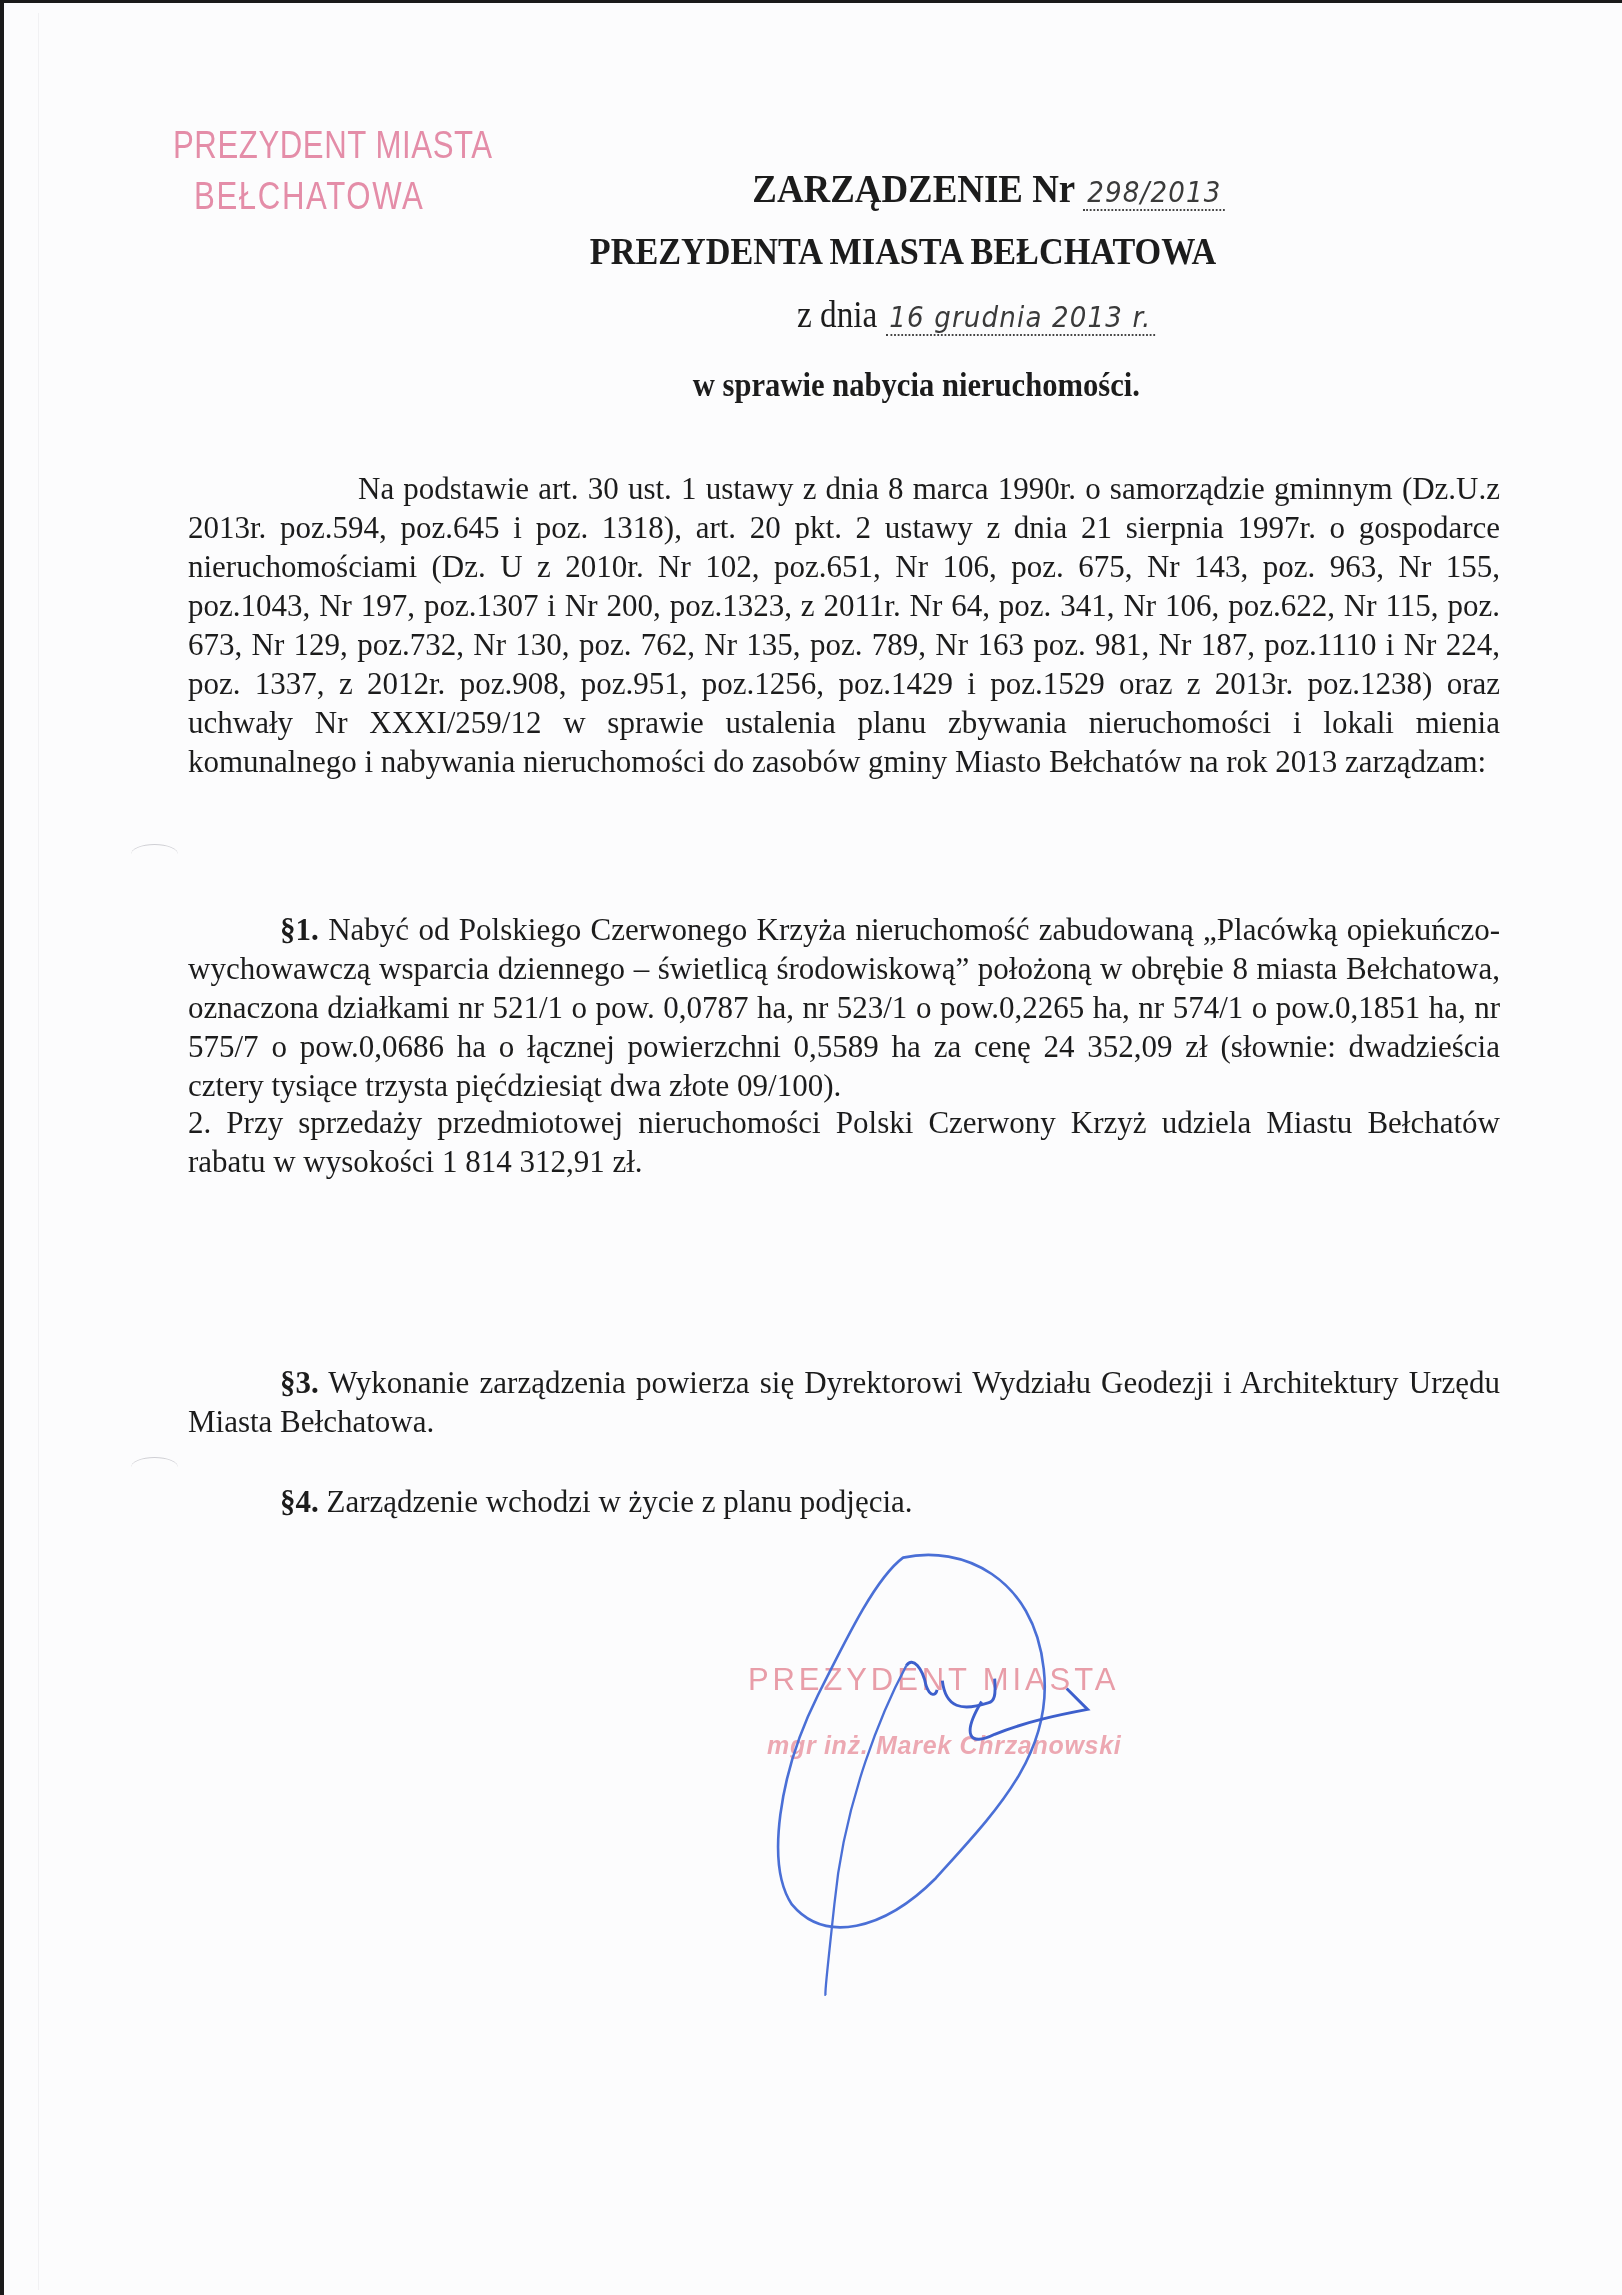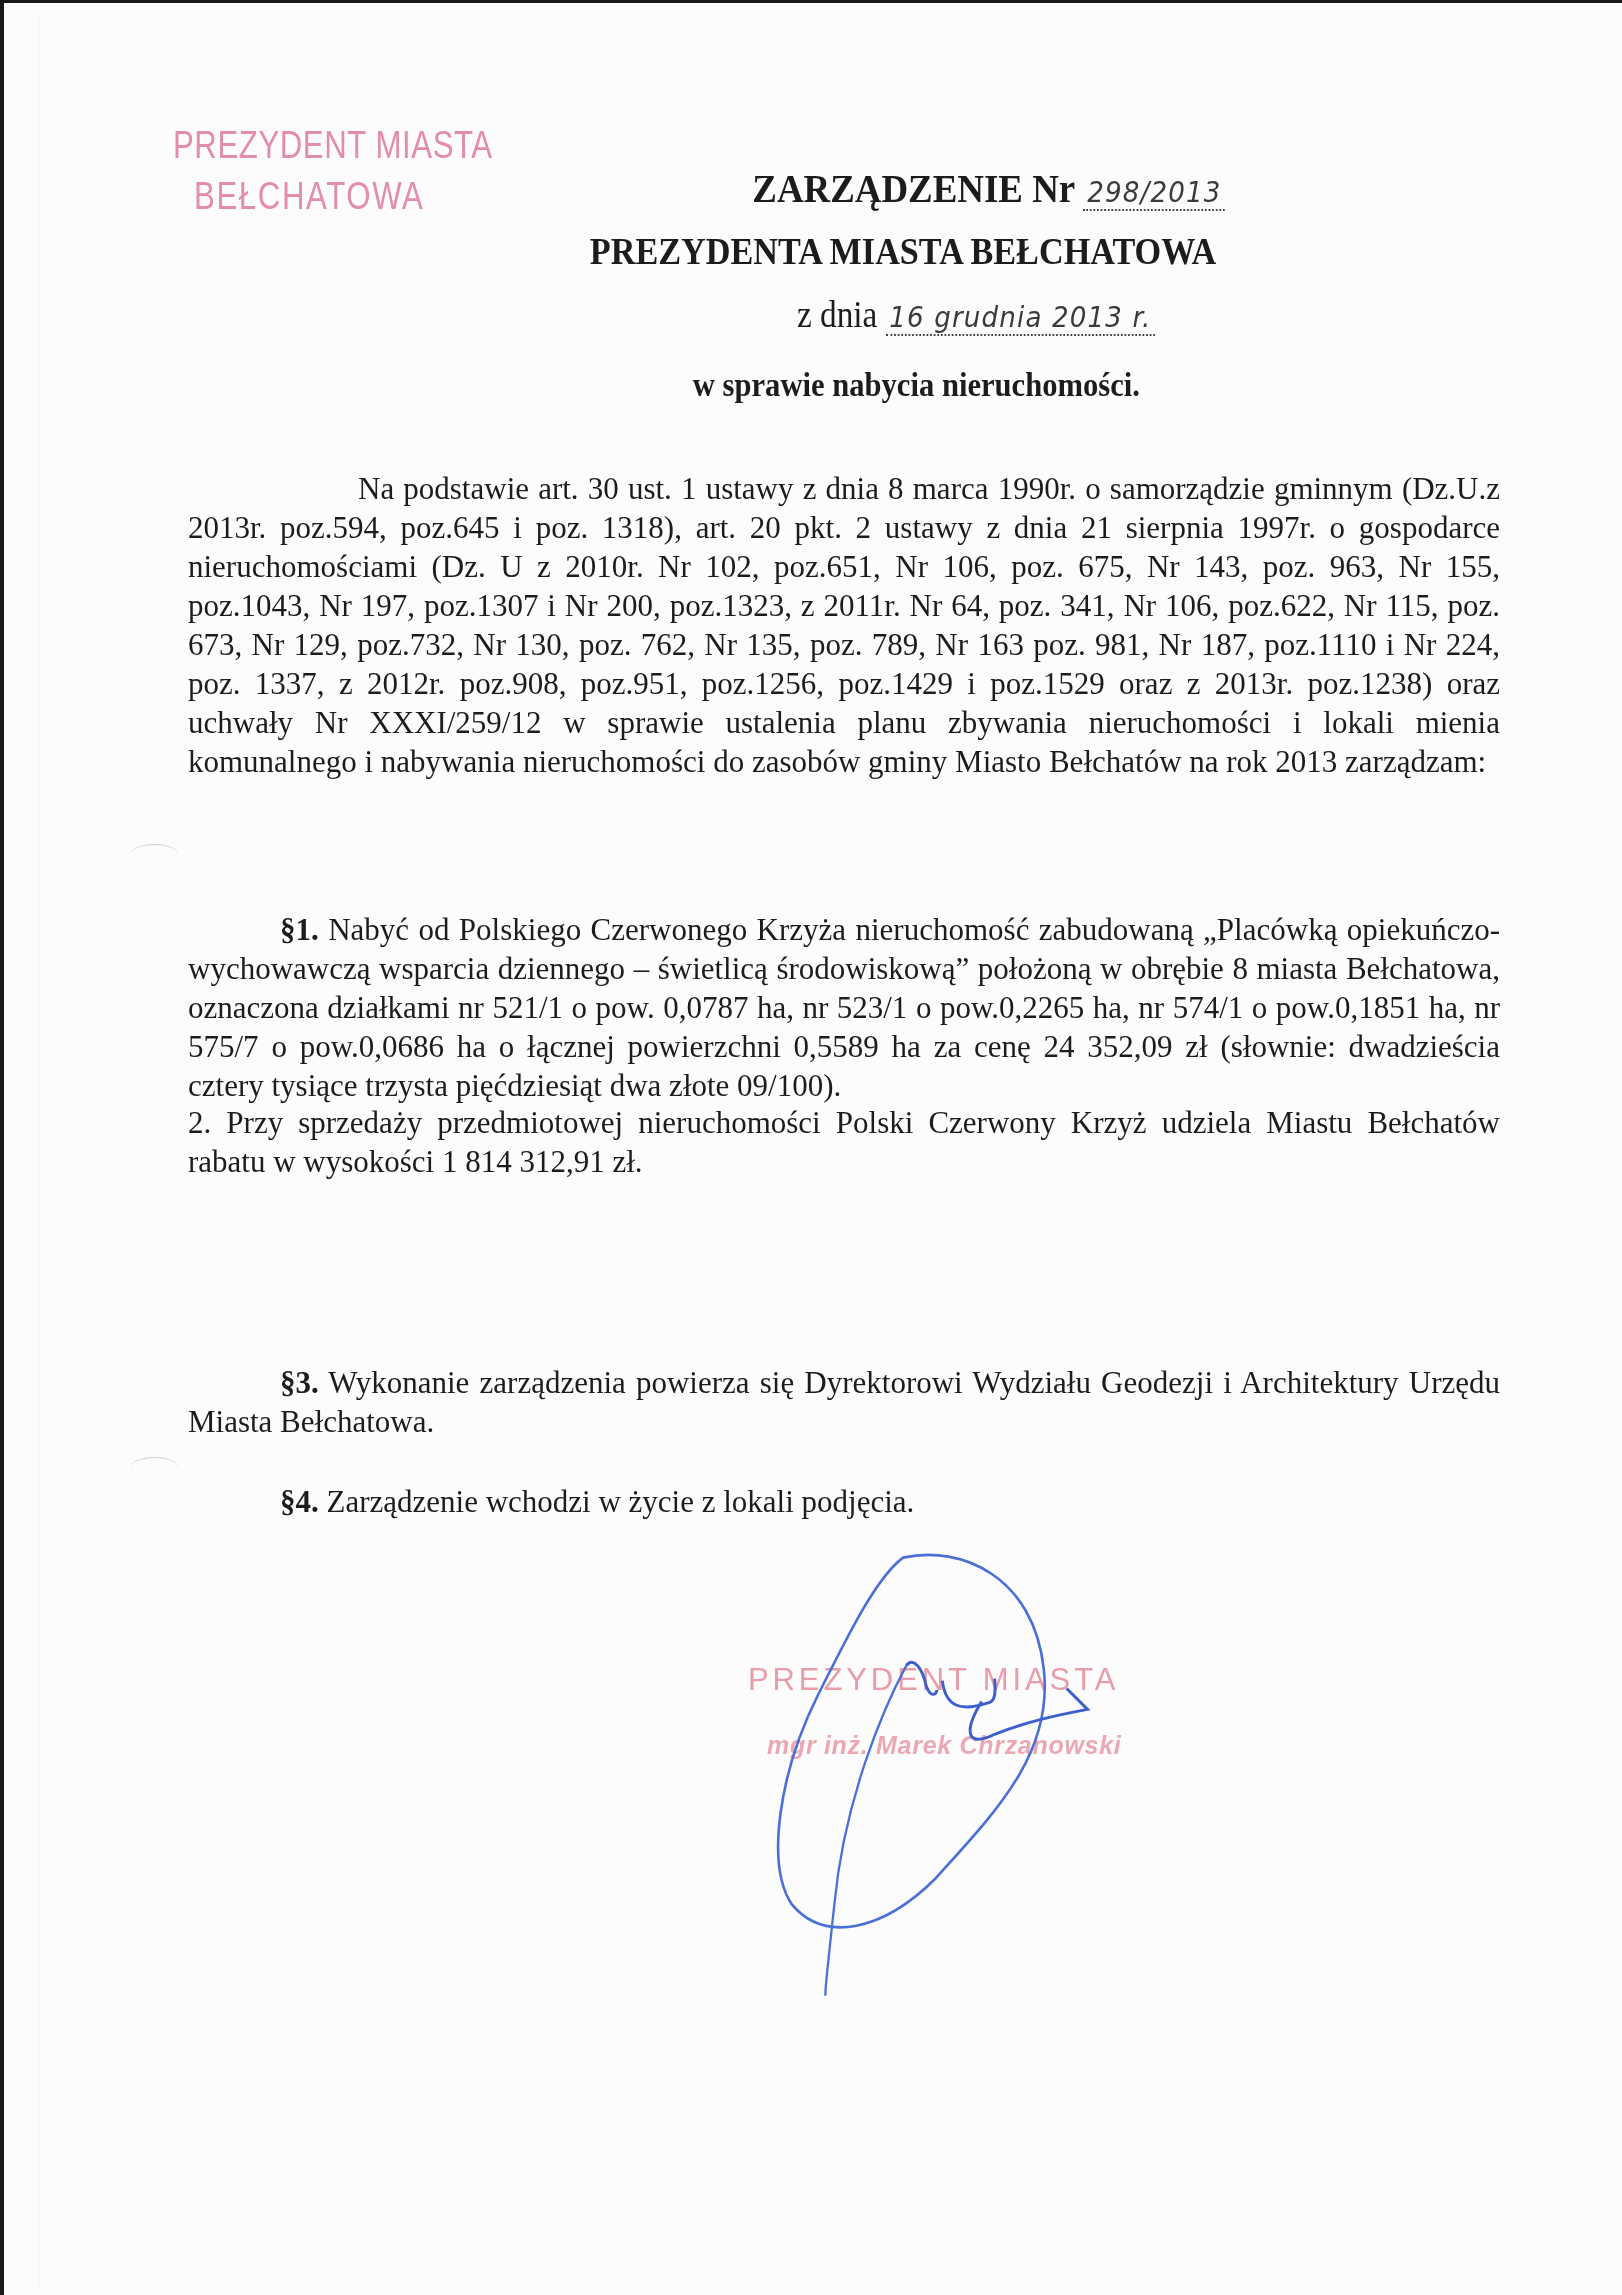--- a/index.html
+++ b/index.html
@@ -115,21 +115,21 @@
 
 <div class="body-text p-s2">
   <p class="para">2. Przy sprzedaży przedmiotowej nieruchomości Polski Czerwony Krzyż udziela Miastu Bełchatów rabatu w wysokości 1 814 312,91 zł.</p>
 </div>
 
 <div class="body-text p-s3">
   <p class="para indent-sec"><span class="sec-mark">§3.</span><span> Wykonanie zarządzenia powierza się Dyrektorowi Wydziału Geodezji i Architektury Urzędu Miasta Bełchatowa.</span></p>
 </div>
 
 <div class="body-text p-s4">
-  <p class="para indent-sec"><span class="sec-mark">§4.</span><span> Zarządzenie wchodzi w życie z lokali podjęcia.</span></p>
+  <p class="para indent-sec"><span class="sec-mark">§4.</span><span> Zarządzenie wchodzi w życie z planu podjęcia.</span></p>
 </div>
 
 <div class="punch-hole ph-1"></div>
 <div class="punch-hole ph-2"></div>
 
 <div class="stamp stamp-sig-1">PREZYDENT MIASTA</div>
 <div class="stamp stamp-sig-2">mgr inż. Marek Chrzanowski</div>
 
 <svg class="signature-svg" viewBox="0 0 750 700">
   <path d="M 330 30 C 420 10, 530 60, 545 200 C 560 330, 470 420, 380 520 C 300 600, 210 620, 160 560 C 120 500, 140 360, 200 240 C 250 140, 290 60, 330 30 Z" fill="none" stroke="#4a6fd6" stroke-width="4"></path>

